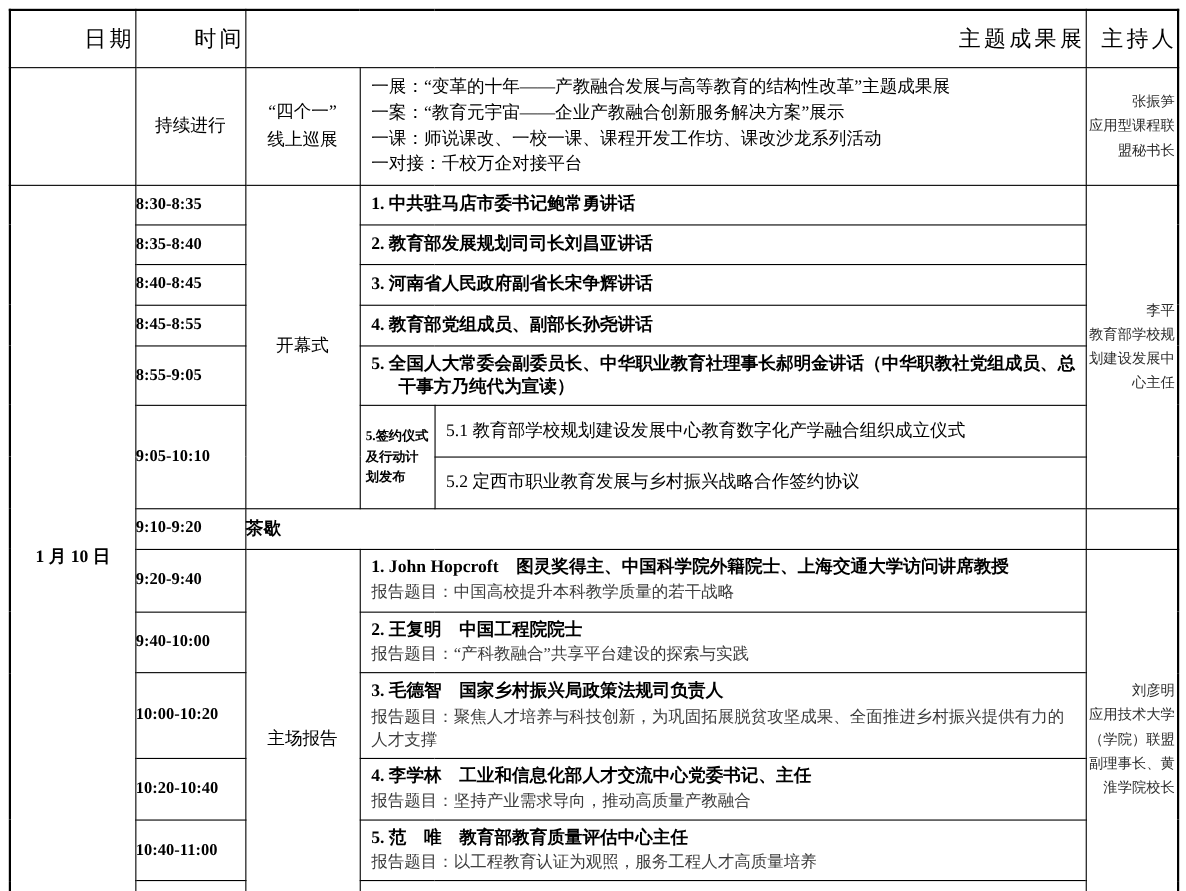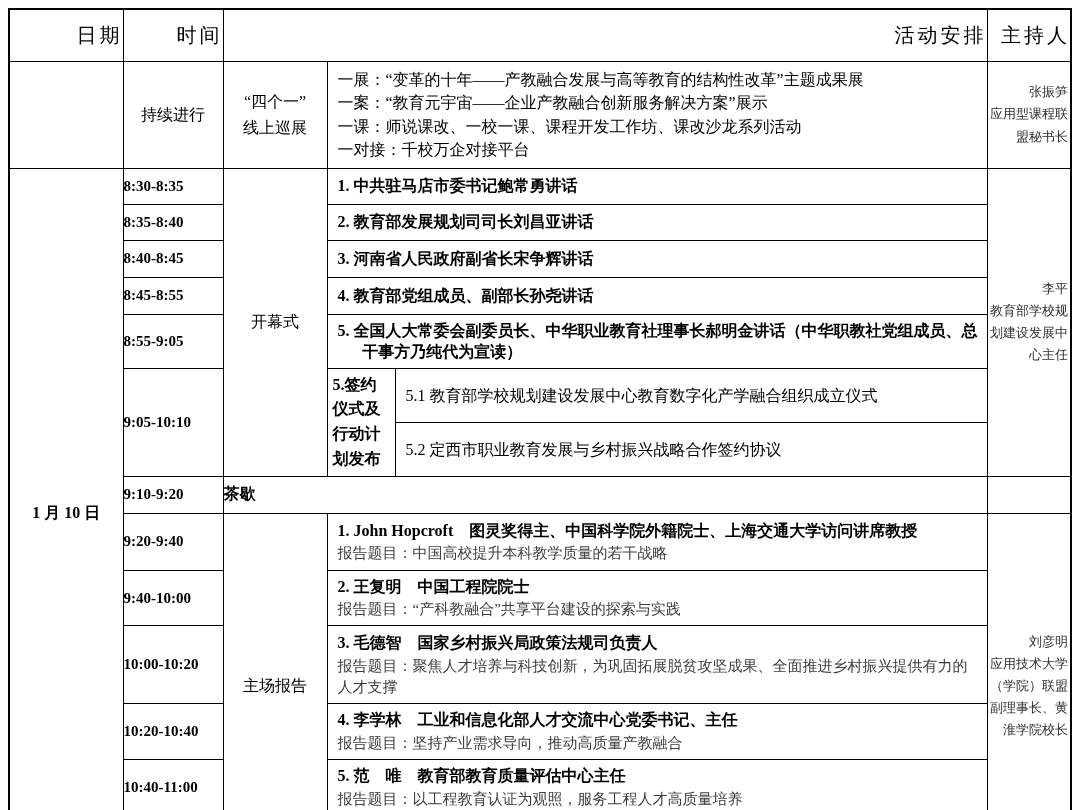--- a/index.html
+++ b/index.html
@@ -91,21 +91,21 @@
     padding:3px 2px;
   }
 
   .tea-cell {
     font-size:16px;
     font-weight:bold;
     text-align:left;
   }
 
   .sign-label-cell {
-    font-size:16px;
+    font-size:12px;
     font-weight:bold;
     text-align:left;
     padding:4px 5px;
     line-height:1.55;
   }
 </style>
 </head>
 <body>
 
 <table class="schedule">
@@ -115,21 +115,21 @@
       <col class="c-section">
     <col class="c-sub1">
       <col class="c-sub2">
       <col class="c-host">
   </colgroup>
 
   <tbody>
       <tr class="r-head">
     <td class="head-cell">日期</td>
     <td class="head-cell">时间</td>
-    <td class="head-cell" colspan="3">活动安排</td>
+    <td class="head-cell" colspan="3">主题成果展</td>
     <td class="head-cell">主持人</td>
   </tr>
 
   <tr class="r-ongoing">
     <td></td>
     <td class="section-cell">持续进行</td>
     <td class="section-cell">
       <div>“四个一”</div>
       <div>线上巡展</div>
     </td>

